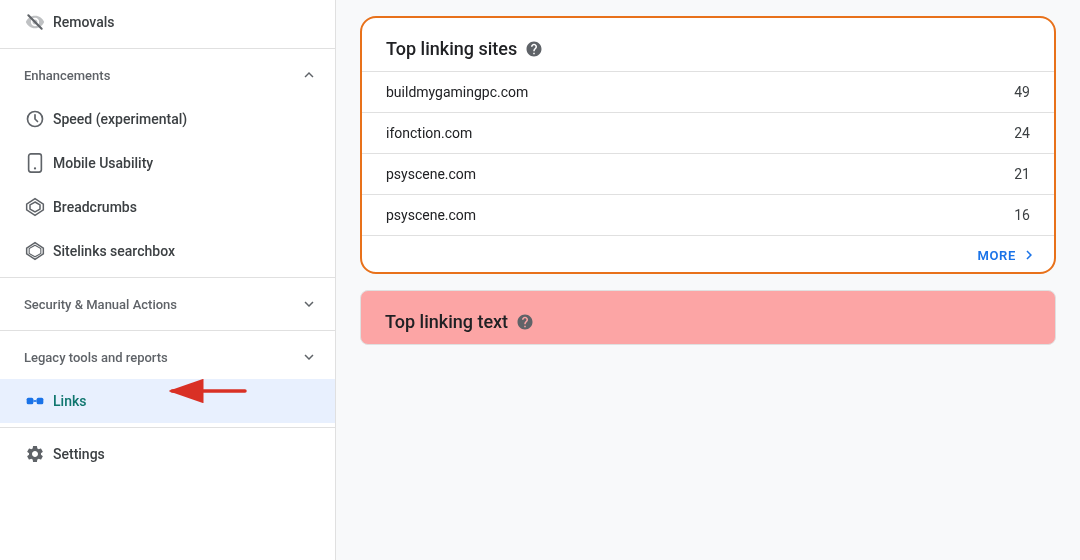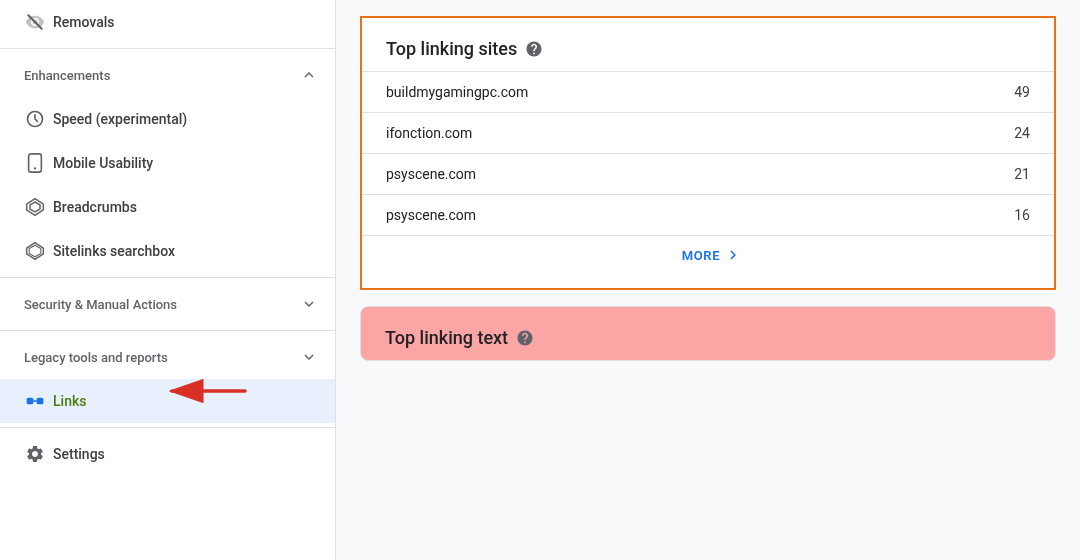--- a/index.html
+++ b/index.html
@@ -30,21 +30,21 @@
       padding: 10px 16px 10px 24px;
       cursor: pointer;
       font-size: 14px;
       color: #3c4043;
       font-weight: 500;
       gap: 7px;
       min-height: 44px;
     }
     .sidebar-item.active {
       background: #e8f0fe;
-      color: #4d7c0f;
+      color: #0f766e;
     }
     .sidebar-item .icon {
       width: 22px;
       height: 22px;
       display: flex;
       align-items: center;
       justify-content: center;
       color: #5f6368;
       flex-shrink: 0;
     }
@@ -85,21 +85,21 @@
       background: #f8f9fa;
       overflow-y: auto;
       display: flex;
       flex-direction: column;
       gap: 16px;
     }
 
     
     .card {
       background: #fff;
-      border-radius: 0;
+      border-radius: 16px;
       border: 2px solid #e8711a;
       padding: 0;
       overflow: hidden;
     }
     .card-plain {
       background: #fca5a5;
       border-radius: 8px;
       border: 1px solid #e0e0e0;
       padding: 0;
       overflow: hidden;
@@ -136,22 +136,22 @@
       color: #202124;
     }
     .table-row .count {
       color: #3c4043;
       font-weight: 400;
     }
 
     .card-footer {
       display: flex;
       align-items: center;
-      justify-content: center;
-      padding: 10px 16px 24px 24px;
+      justify-content: flex-end;
+      padding: 10px 16px 8px 24px;
       border-top: 1px solid #e0e0e0;
     }
     .more-link {
       display: flex;
       align-items: center;
       gap: 4px;
       color: #1a73e8;
       font-size: 13px;
       font-weight: 600;
       letter-spacing: 0.05em;

